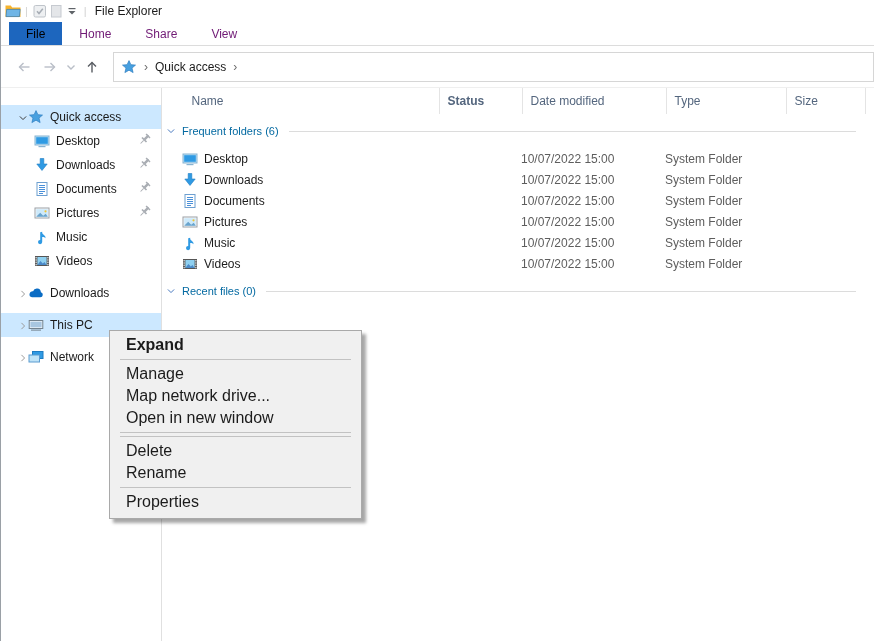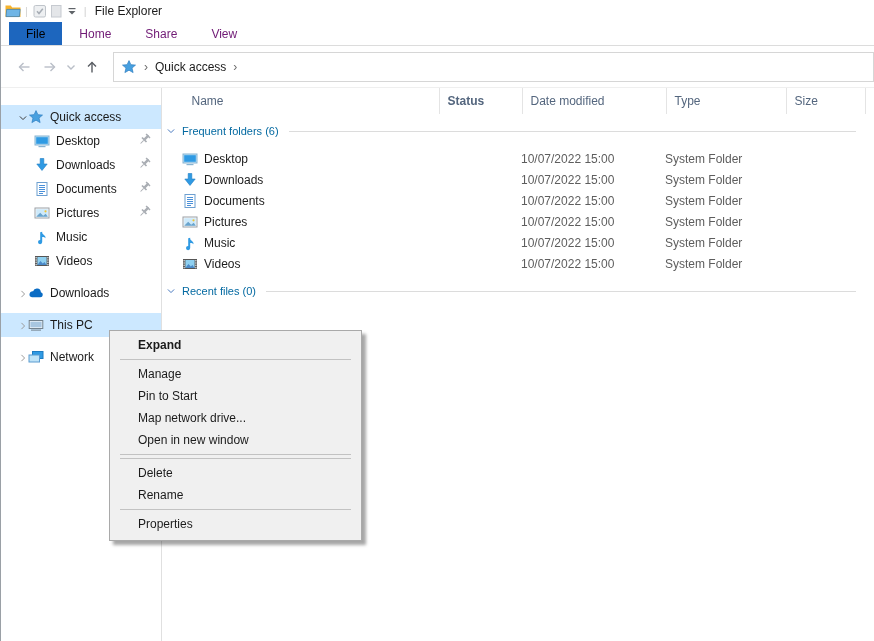--- a/index.html
+++ b/index.html
@@ -47,21 +47,21 @@
   .gline { flex:1; height:1px; background:#dcdcdc; margin:0 2px 0 10px; }
   .rows { margin-top:4px; }
   .frow { display:flex; height:21px; align-items:center; color:#1c1c1c; cursor:default; }
   .fcell { display:flex; align-items:center; height:100%; overflow:hidden; }
   .fcell.col-name { padding-left:20px; }
   .fcell .lbl { margin-left:6px; }
   .fcell.dim { color:#5d5d5d; padding-left:7px; }
 
   
   .ctxmenu { position:absolute; left:108px; top:330px; width:253px; background:#f0f0f0; border:1px solid #a9a9a9; box-shadow:4px 4px 3px rgba(0,0,0,0.35); padding:3px 0 5px 0; z-index:10; }
-  .menu-item { height:22px; line-height:22px; padding-left:28px; font-size:12px; color:#1b1b1b; cursor:default; }
+  .menu-item { height:22px; line-height:22px; padding-left:16px; font-size:16px; color:#1b1b1b; cursor:default; }
   .menu-item.bold { font-weight:bold; }
   .menu-sep { height:1px; background:#c2c2c2; margin:3px 10px; }
 
   
   .icon { width:16px; height:16px; display:inline-flex; align-items:center; justify-content:center; flex:none; }
   .icon svg { width:100%; height:100%; display:block; }
   .icon.small { width:10px; height:10px; }
   .icon.nav { width:16px; height:16px; }
 </style>
 </head>
@@ -461,21 +461,20 @@
             <div class="gline"></div>
           </div>
         </div>
     </div>
   </div>
 
   <div class="ctxmenu" id="ctxmenu">
       <div class="menu-item bold">Expand</div>
       <div class="menu-sep"></div>
       <div class="menu-item">Manage</div>
-      <div class="menu-item">Pin to Start</div>
       <div class="menu-item">Map network drive...</div>
       <div class="menu-item">Open in new window</div>
       <div class="menu-sep"></div>
       <div class="menu-sep"></div>
       <div class="menu-item">Delete</div>
       <div class="menu-item">Rename</div>
       <div class="menu-sep"></div>
       <div class="menu-item">Properties</div>
     </div>
 </div>

